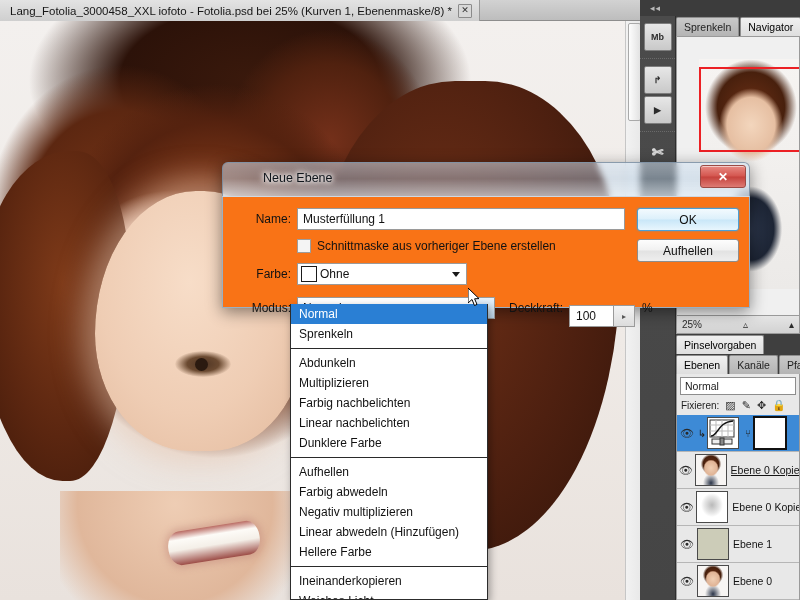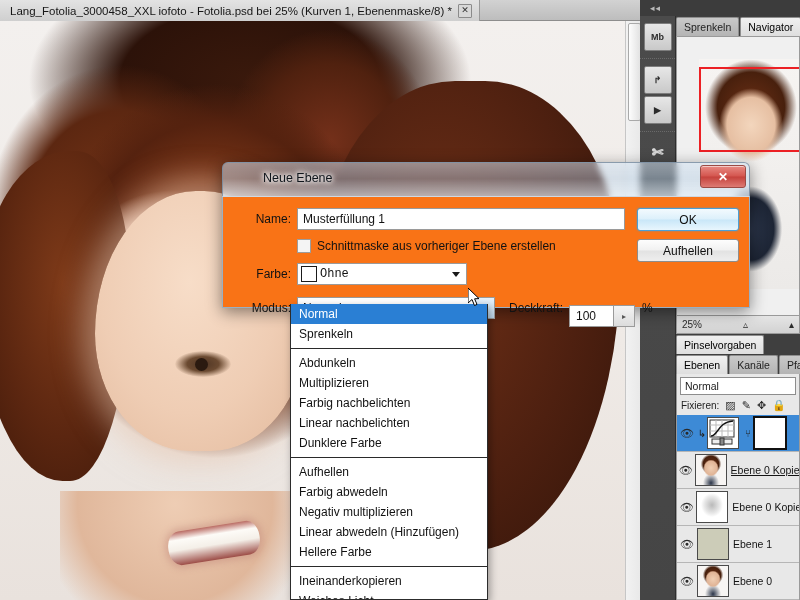--- a/index.html
+++ b/index.html
@@ -411,21 +411,21 @@
       <span class="txtbox" style="width:328px;height:22px;margin-left:6px;">Musterfüllung 1</span>
     </div>
 
     <div class="fld-row" style="left:74px;top:42px;">
       <span id="chk-clip"></span>
       <span class="fld-label">Schnittmaske aus vorheriger Ebene erstellen</span>
     </div>
 
     <div class="fld-row" style="left:10px;top:66px;">
       <span class="fld-label" style="width:58px;">Farbe:</span>
-      <span class="txtbox" style="width:170px;height:22px;margin-left:6px;padding-left:3px;justify-content:space-between;padding-right:6px;font-family:Liberation Mono, monospace;">
+      <span class="txtbox" style="width:170px;height:22px;margin-left:6px;padding-left:3px;justify-content:space-between;padding-right:6px;">
         <span style="display:flex;align-items:center;">
           <span id="color-swatch"></span>
           <span>Ohne</span>
         </span>
         <span class="combo-arrow"></span>
       </span>
     </div>
 
     <div class="fld-row" style="left:10px;top:92px;">
       <span class="fld-label" style="width:58px;">Modus:</span>

